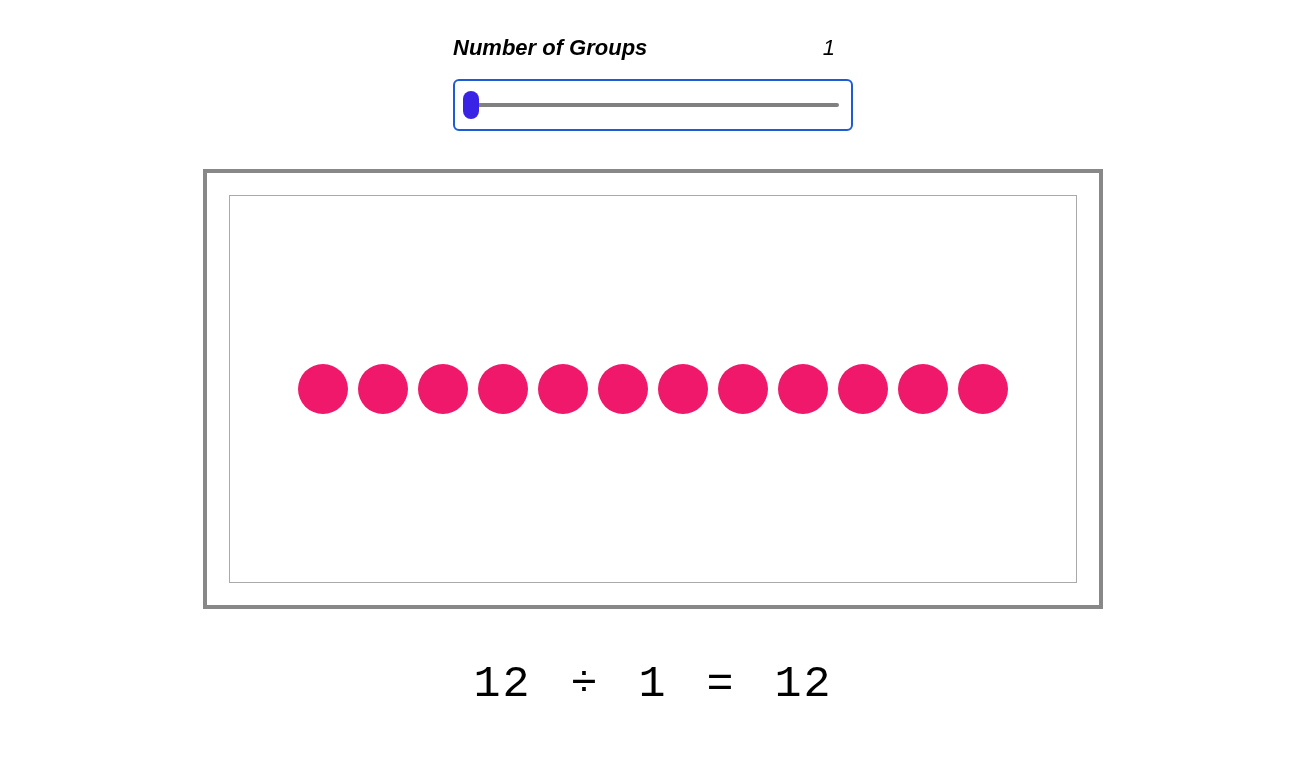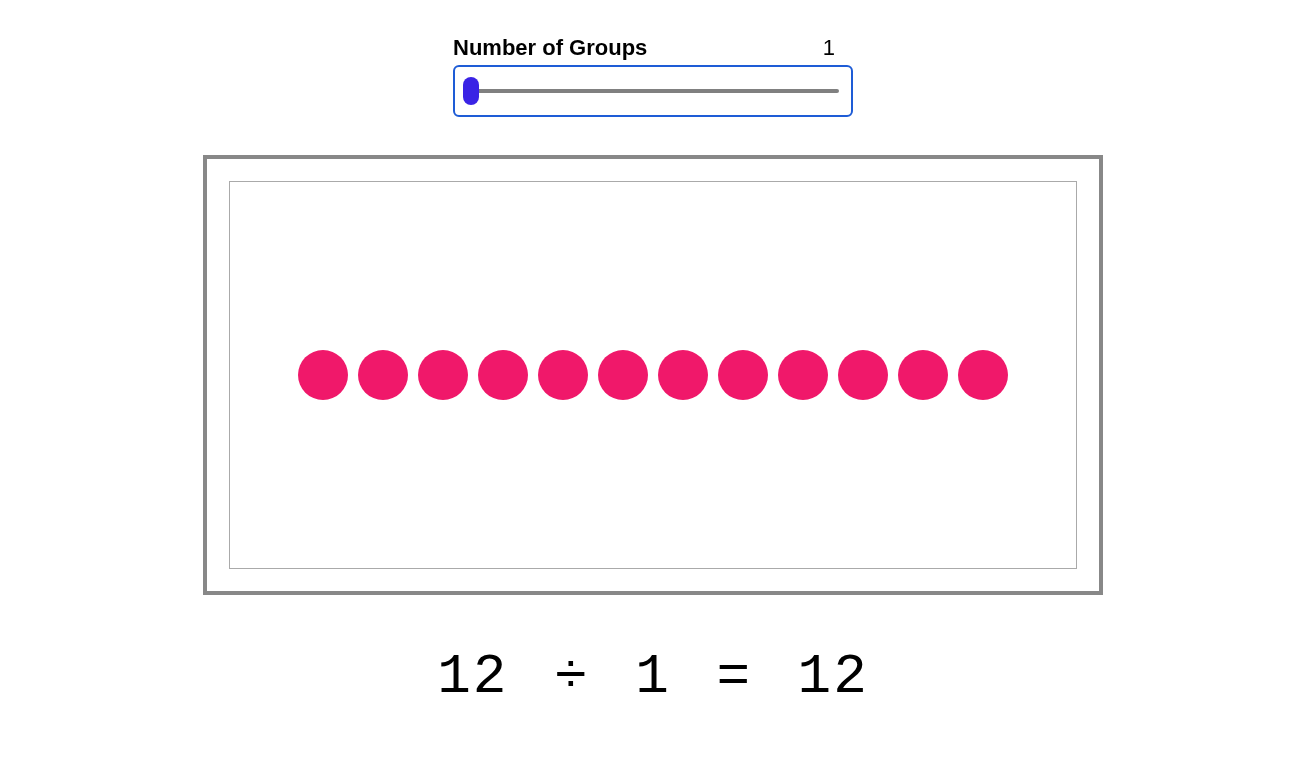--- a/index.html
+++ b/index.html
@@ -21,21 +21,22 @@
       display: flex;
       flex-direction: column;
       align-items: center;
       margin-bottom: 38px;
     }
     .slider-header {
       display: flex;
       justify-content: space-between;
       align-items: flex-end;
       width: 400px;
-      margin-bottom: 4px;
+      margin-bottom: 18px;
+      font-style: italic;
     }
     .slider-label {
       font-size: 22px;
       font-weight: 700;
       color: #000;
     }
     .slider-value {
       font-size: 22px;
       font-weight: 400;
       color: #000;
@@ -89,21 +90,21 @@
     .dot {
       width: 50px;
       height: 50px;
       background: #f0186a;
       border-radius: 50%;
       flex-shrink: 0;
     }
     .equation {
       margin-top: 50px;
       font-family: "Courier New", Courier, monospace;
-      font-size: 56px;
+      font-size: 45px;
       font-weight: 400;
       color: #000;
       letter-spacing: 2px;
       word-spacing: 10px;
     }
   </style>
 </head>
 <body>
 
 <div class="slider-section">

